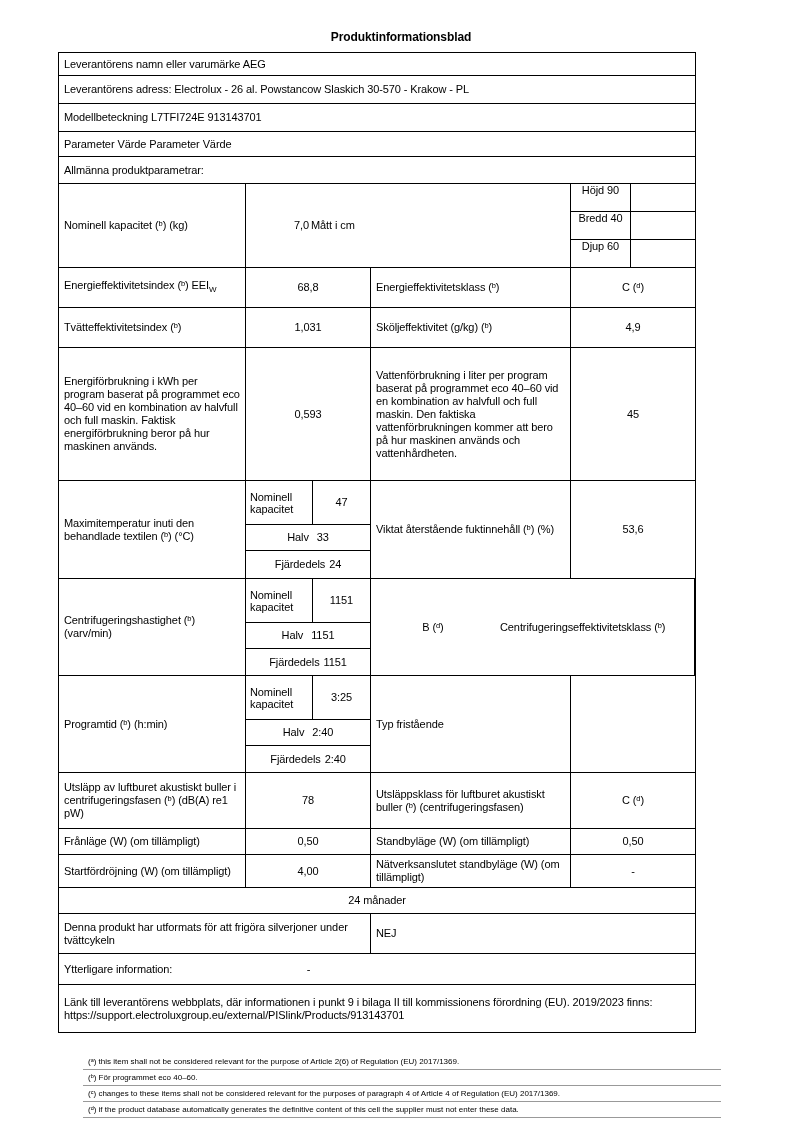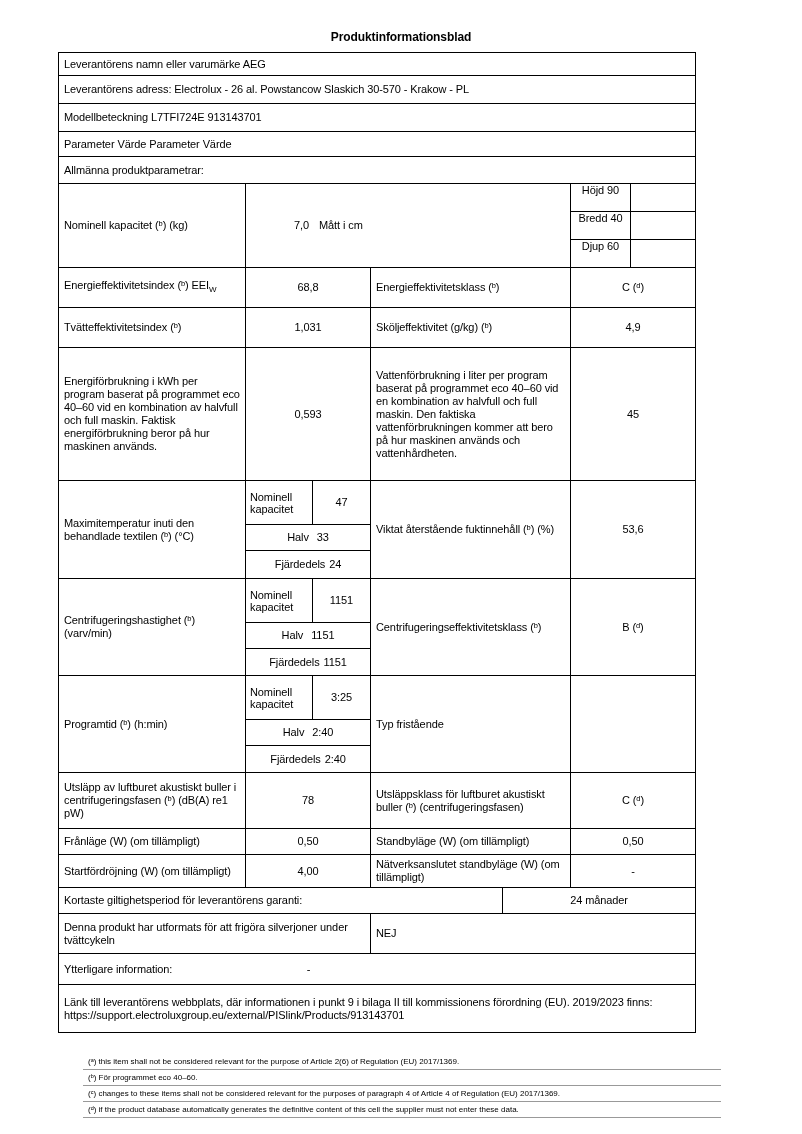--- a/index.html
+++ b/index.html
@@ -11,21 +11,21 @@
   .row:last-child{border-bottom:none}
   .c{display:flex;align-items:center;padding:3px 5px;line-height:13px}
   .cfull{flex:1}
   .c1{width:187px}
   .c3{width:200px}
   .valcell{justify-content:center;text-align:center}
   .br{border-right:1px solid #000}
   .nopad{padding:0;flex-direction:column;align-items:stretch}
   .w125{width:125px}
   .w124{width:124px}
-  .capval{width:325px;padding-left:48px;gap:10px}
+  .capval{width:325px;padding-left:48px;gap:2px}
   .dimrow{flex:1;display:flex;border-bottom:1px solid #000}
   .dimrow:last-child{border-bottom:none}
   .diml{width:60px;border-right:1px solid #000;display:flex;justify-content:center;gap:3px}
   .dimr{flex:1}
   .sr1{height:44px;display:flex;border-bottom:1px solid #000}
   .sl{width:67px;border-right:1px solid #000;padding:2px 4px;display:flex;align-items:center;line-height:12px}
   .sv{flex:1;display:flex;align-items:center;justify-content:center}
   .sr2{height:26px;display:flex;align-items:center;justify-content:center;gap:8px;border-bottom:1px solid #000}
   .sr3{flex:1;display:flex;align-items:center;justify-content:center;gap:4px}
   .linkcell{flex-direction:column;align-items:flex-start;justify-content:center;gap:0}
@@ -142,22 +142,22 @@
       </div>
       <div class="sr2">
         <span>Halv</span>
         <span>1151</span>
       </div>
       <div class="sr3">
         <span>Fjärdedels</span>
         <span>1151</span>
       </div>
     </div>
+    <div class="c w124 valcell">B (ᵈ)</div>
     <div class="c c3 br">Centrifugeringseffektivitetsklass (ᵇ)</div>
-    <div class="c w124 valcell">B (ᵈ)</div>
   </div>
 
   <div class="row" style="min-height:97px">
     <div class="c c1 br">Programtid (ᵇ) (h:min)</div>
     <div class="c w125 br nopad">
       <div class="sr1">
         <div class="sl">Nominell kapacitet</div>
         <div class="sv">3:25</div>
       </div>
       <div class="sr2">
@@ -188,21 +188,20 @@
   </div>
 
   <div class="row" style="min-height:32px">
     <div class="c c1 br">Startfördröjning (W) (om tillämpligt)</div>
     <div class="c w125 br valcell">4,00</div>
     <div class="c c3 br">Nätverksanslutet standbyläge (W) (om tillämpligt)</div>
     <div class="c w124 valcell">-</div>
   </div>
 
   <div class="row" style="min-height:26px">
-    <div class="c br" style="width:444px">Kortaste giltighetsperiod för leverantörens garanti:</div>
     <div class="c cfull valcell">24 månader</div>
   </div>
 
   <div class="row" style="min-height:40px">
     <div class="c br" style="width:312px">Denna produkt har utformats för att frigöra silverjoner under tvättcykeln</div>
     <div class="c cfull">NEJ</div>
   </div>
 
   <div class="row" style="min-height:31px">
     <div class="c c1">Ytterligare information:</div>

